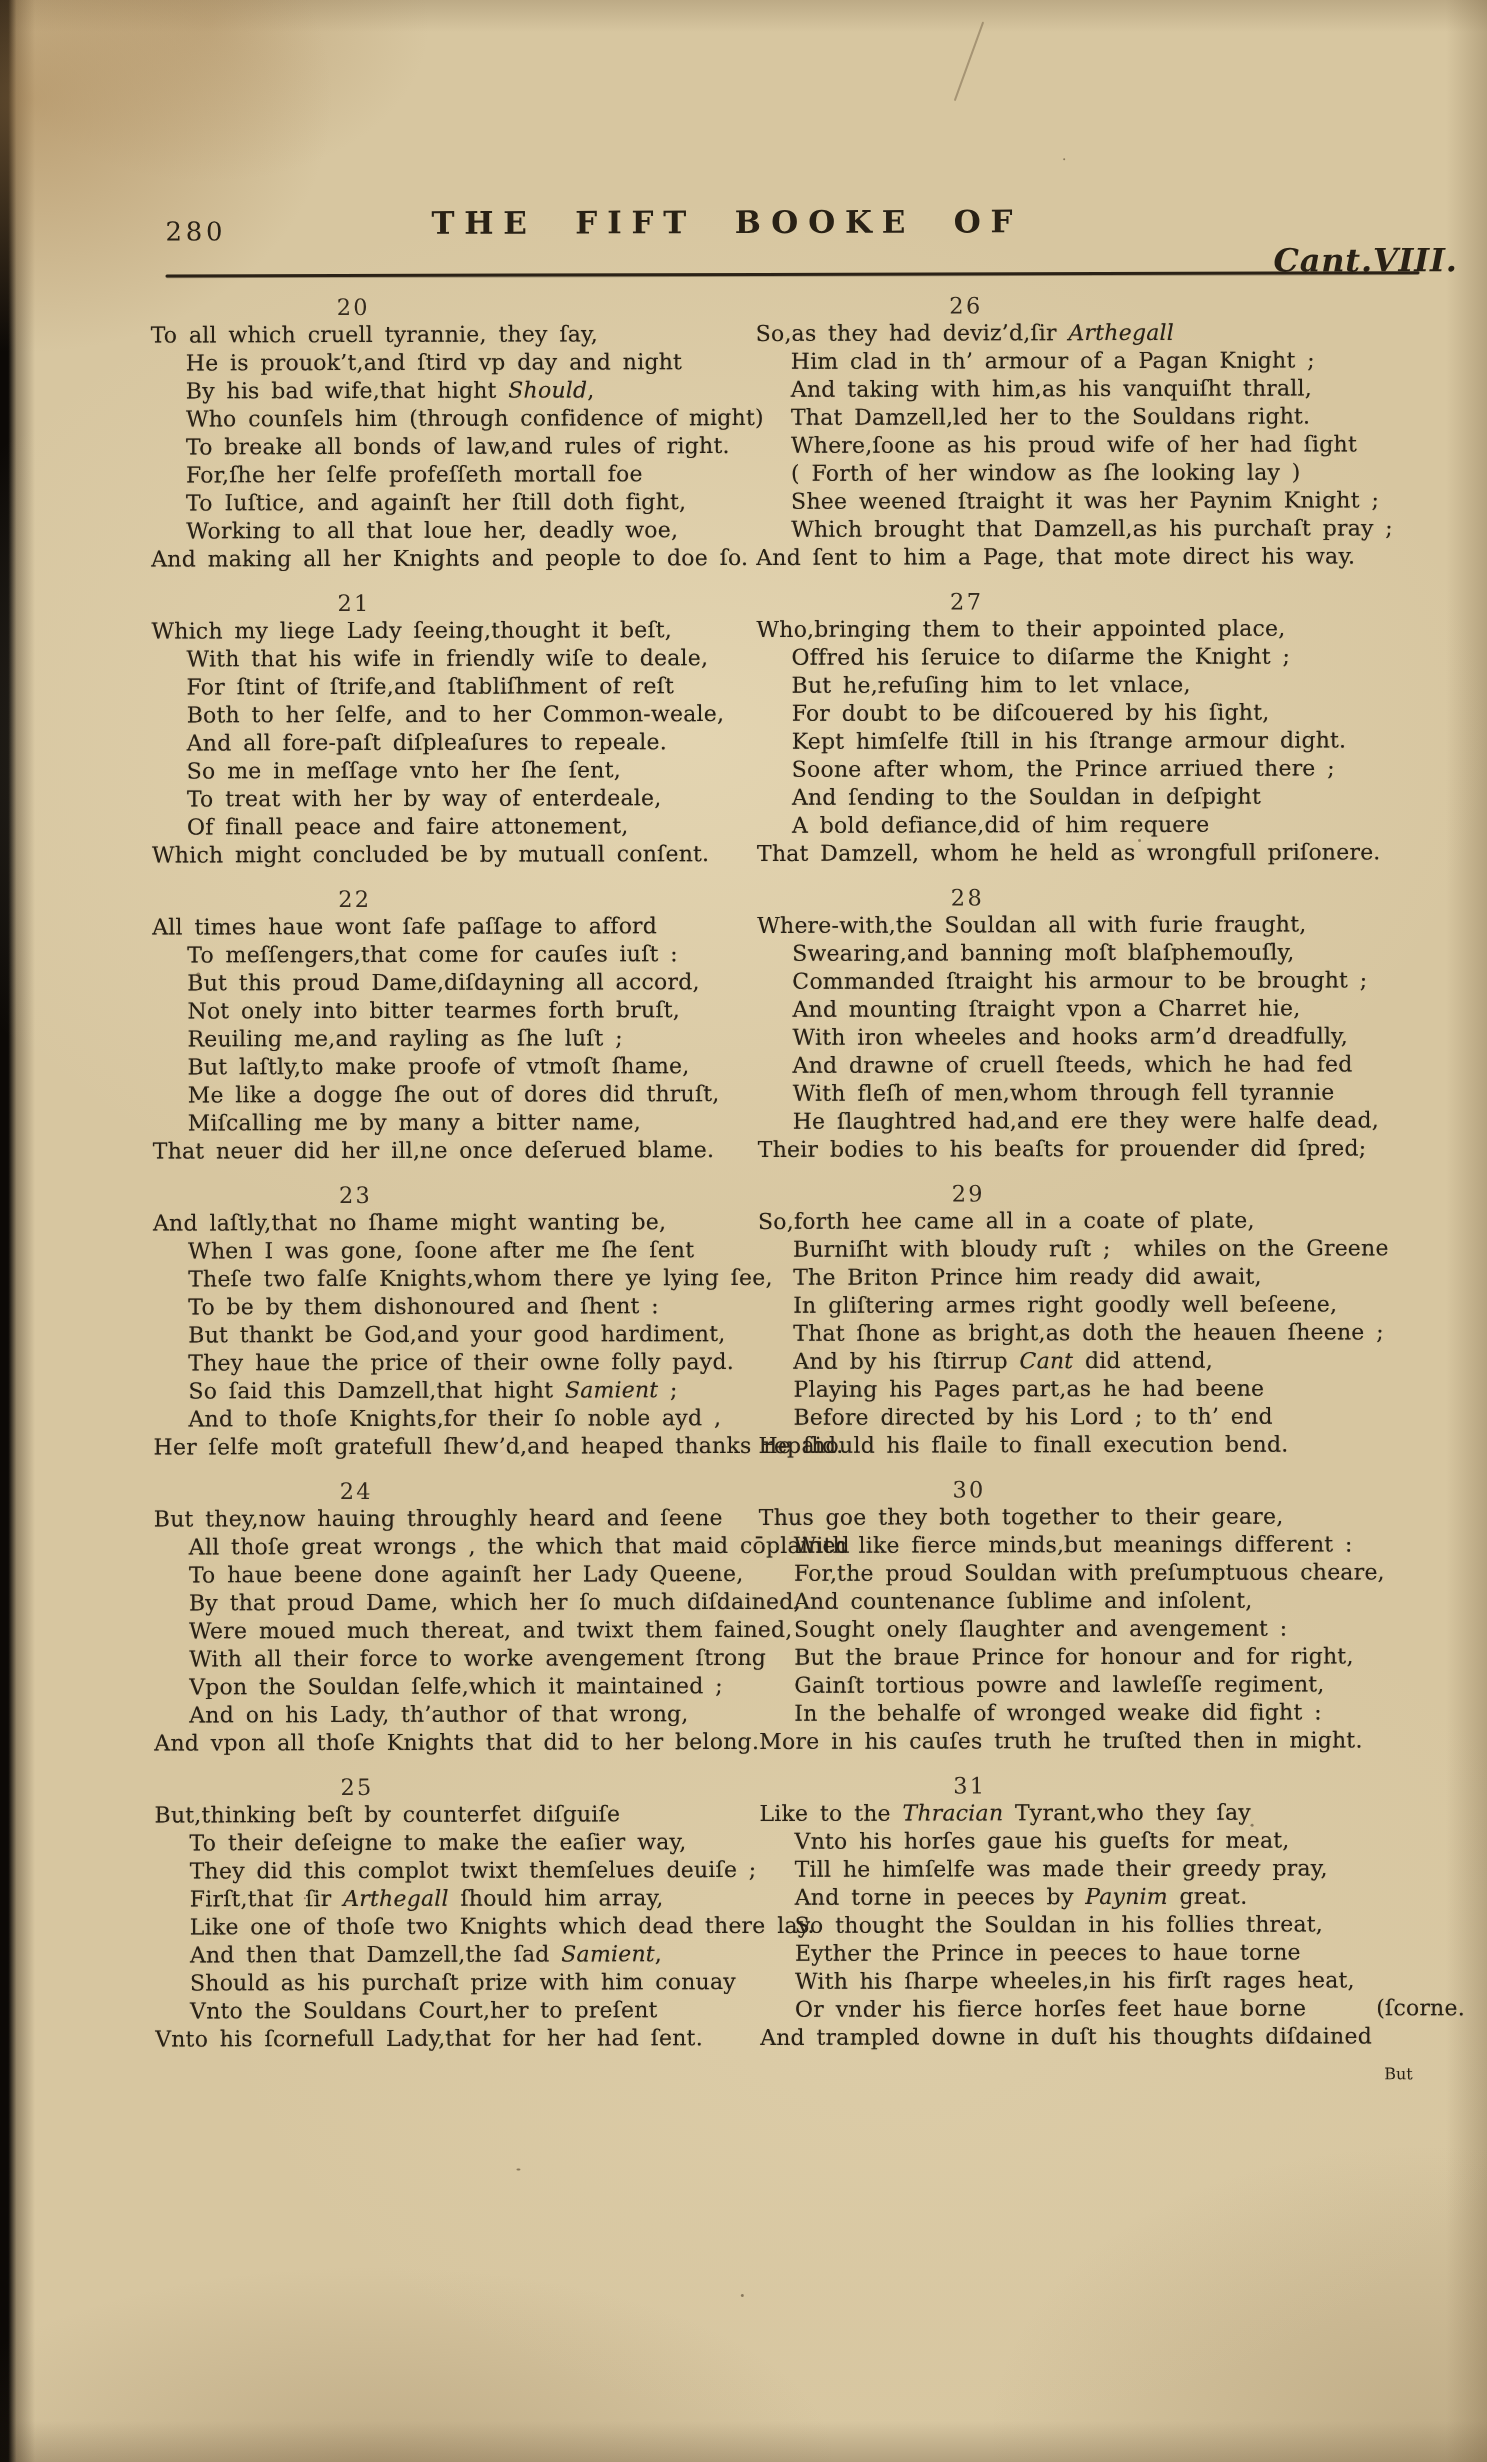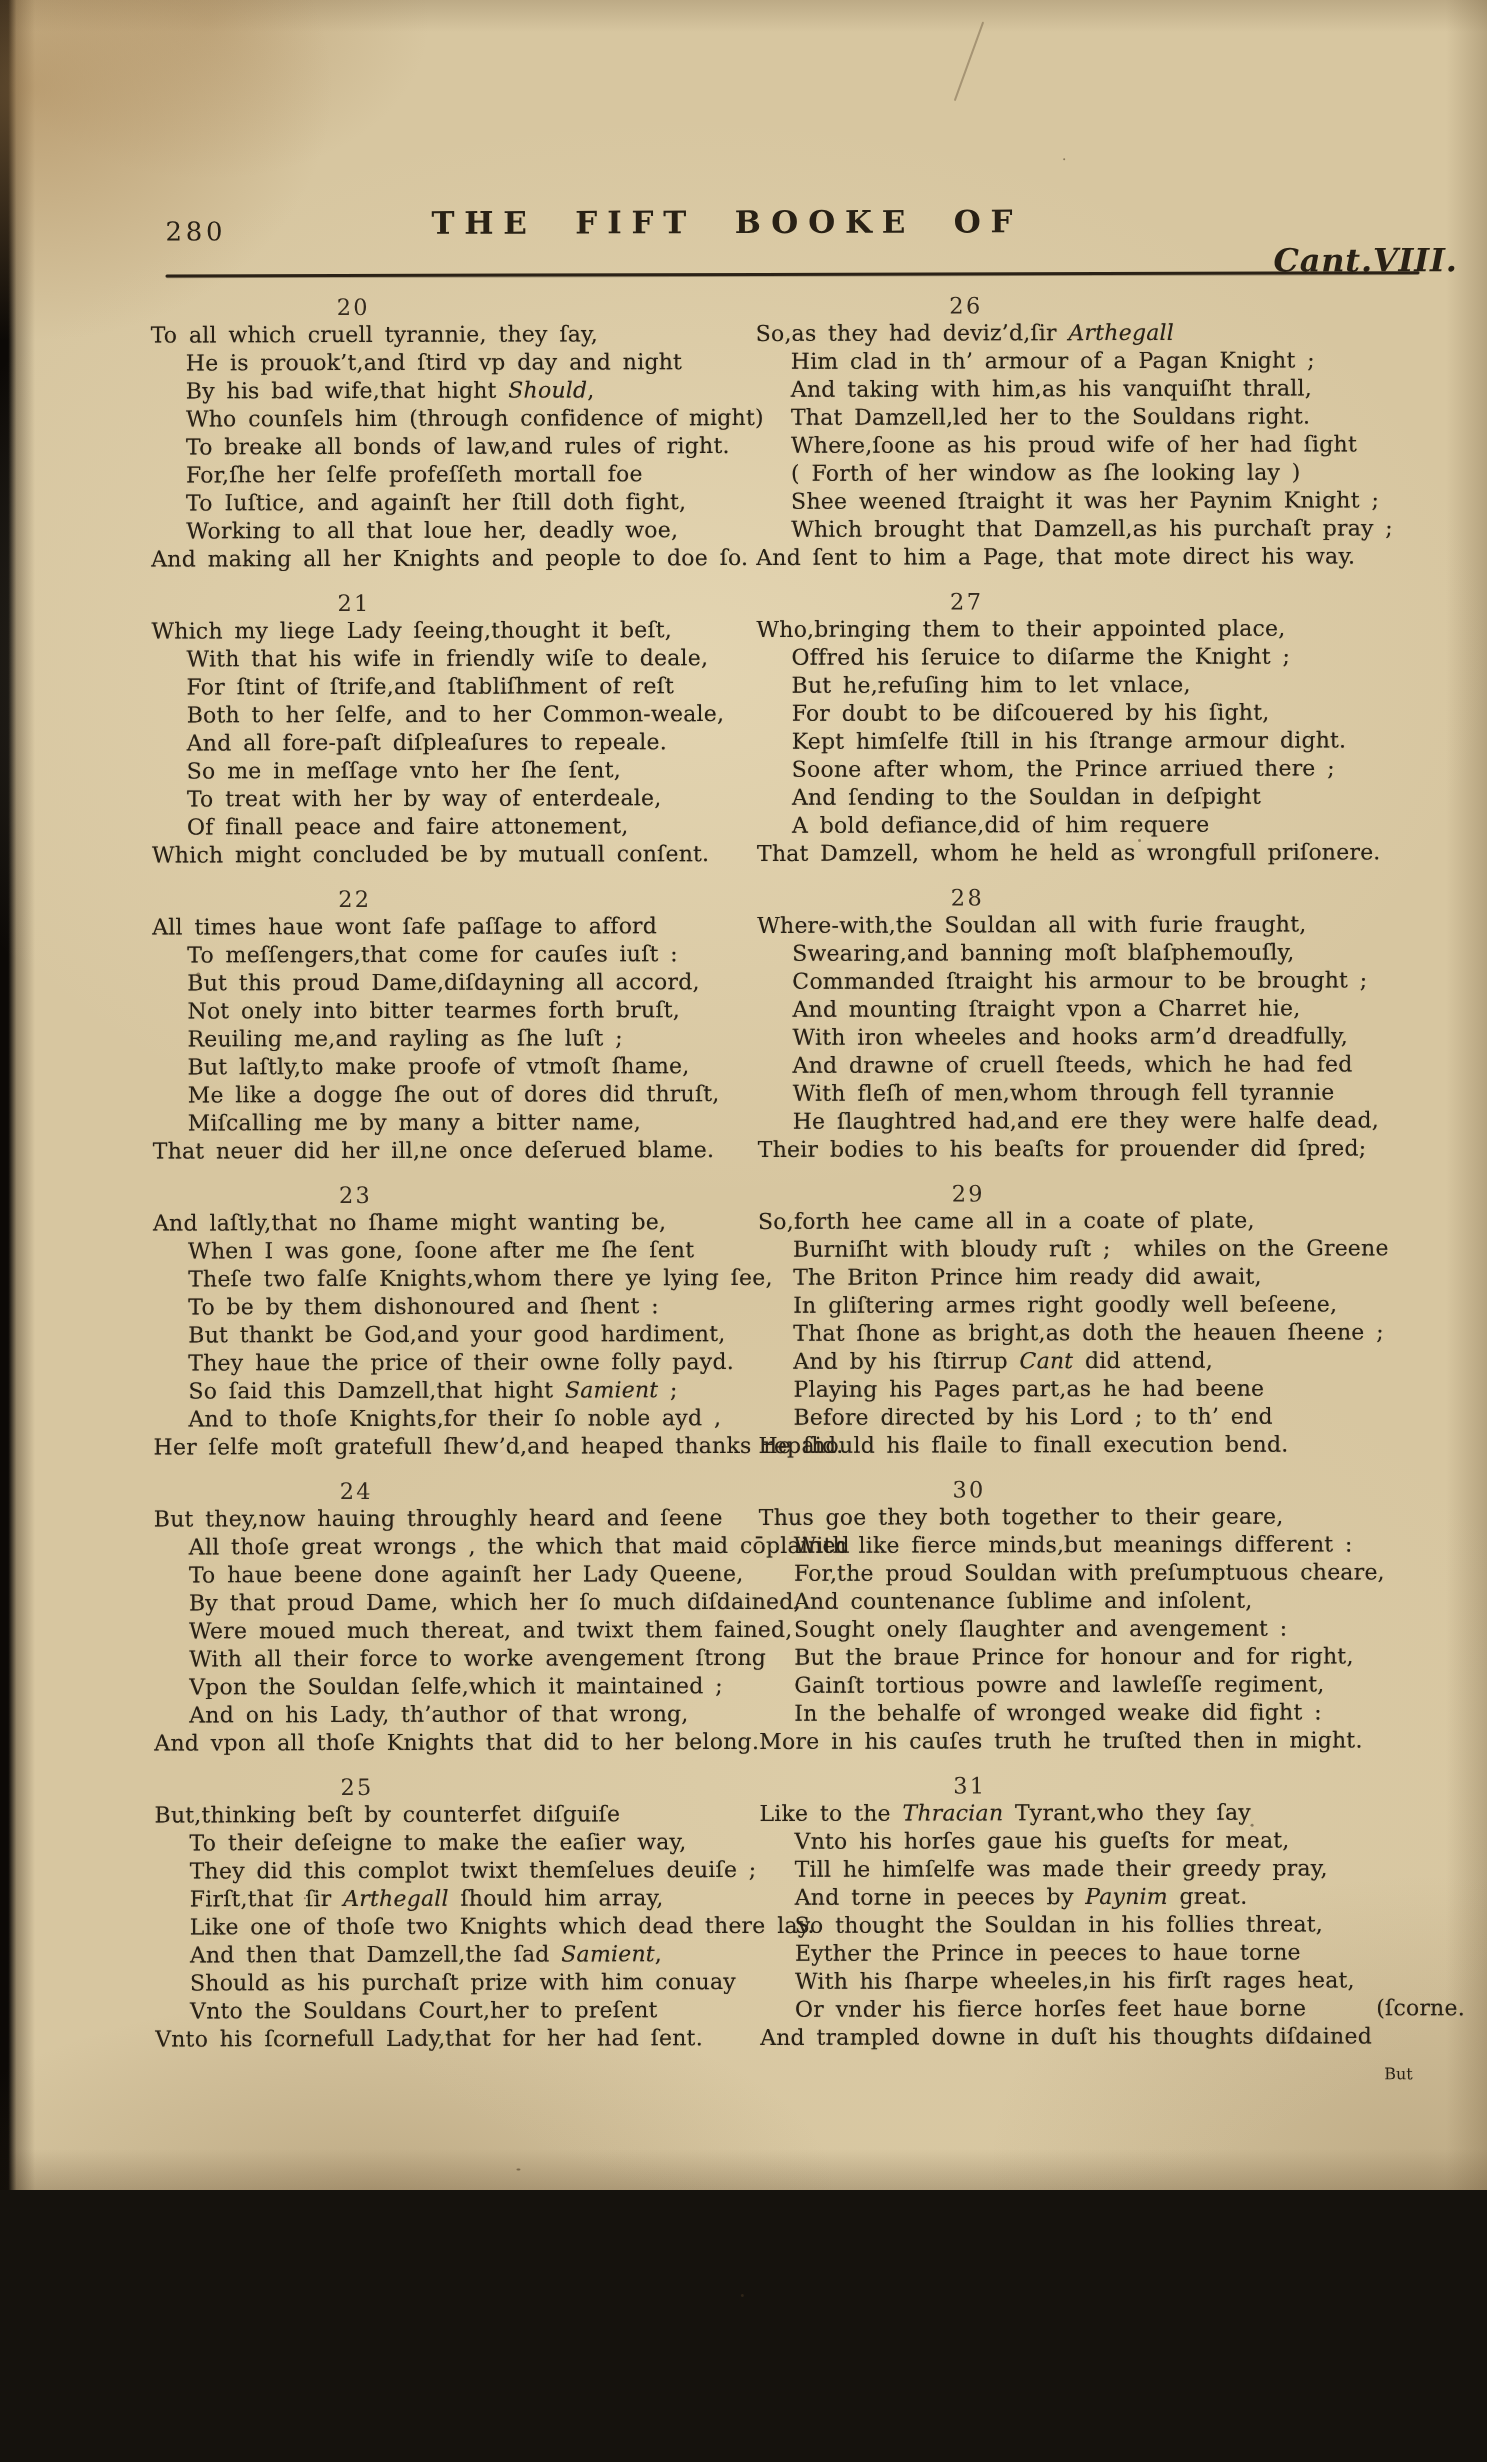--- a/index.html
+++ b/index.html
@@ -2,21 +2,21 @@
 <html style="font-size:12px"><head>
 <meta charset="utf-8">
 <style>
   html,body { margin:0; padding:0; }
   body {
     width:1487px; height:2462px; position:relative; overflow:hidden;
     background:#15120d;
     font-family:"DejaVu Serif", serif;
   }
   #page {
-    position:absolute; left:0; top:0; width:1487px; height:2190px;
+    position:absolute; left:0; top:0; width:1487px; height:2462px;
     background-color:#d7c6a0;
     background-image:
       radial-gradient(466px 391px at 2% 4%, rgba(163,126,78,0.55), rgba(163,126,78,0) 65%),
       radial-gradient(316px 225px at 14% 1%, rgba(160,125,80,0.35), rgba(160,125,80,0) 70%),
       radial-gradient(1127px 752px at 46% 30%, rgba(242,230,198,0.45), rgba(242,230,198,0) 72%),
       radial-gradient(977px 676px at 60% 80%, rgba(235,223,190,0.28), rgba(235,223,190,0) 70%),
       radial-gradient(676px 451px at 96% 99%, rgba(122,97,60,0.25), rgba(122,97,60,0) 65%),
       radial-gradient(752px 316px at 25% 100%, rgba(128,102,66,0.28), rgba(128,102,66,0) 62%),
       linear-gradient(90deg, rgba(12,9,6,1) 0px, rgba(12,9,6,1) 8.3px, rgba(70,55,36,0.45) 16.5px, rgba(70,55,36,0) 35px),
       linear-gradient(270deg, rgba(105,84,52,0.30) 0px, rgba(105,84,52,0) 41px),

